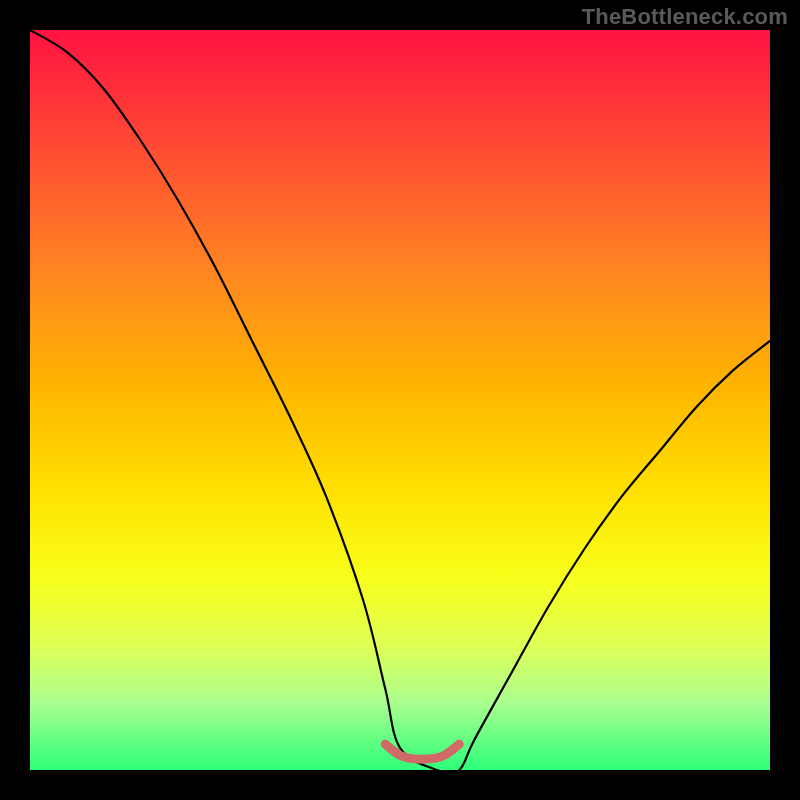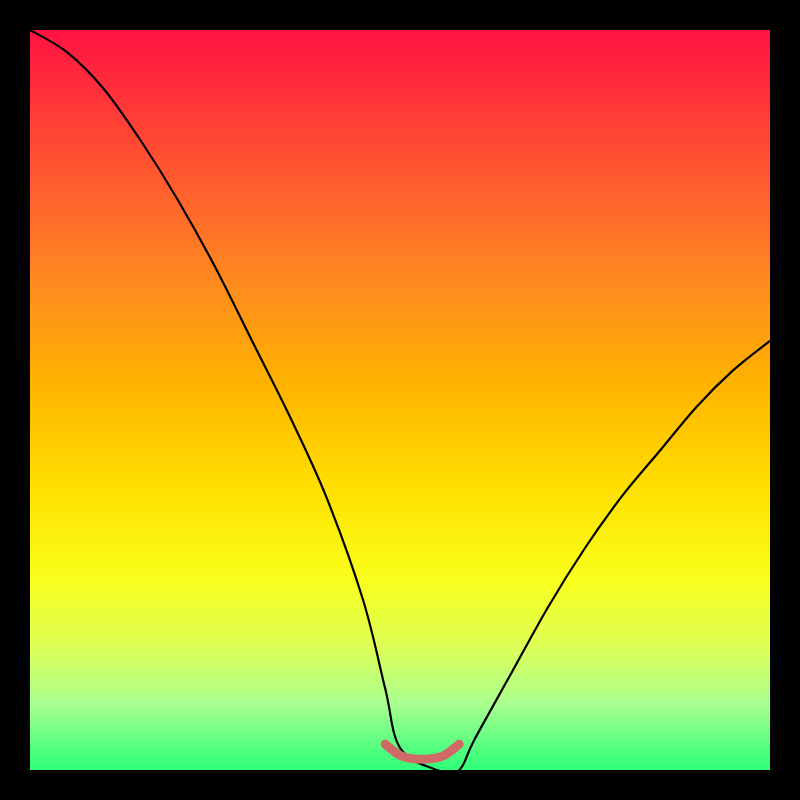--- a/index.html
+++ b/index.html
@@ -56,20 +56,21 @@
     position: absolute;
     inset: 0;
     z-index: 2;
   }
 </style>
 </head>
 <body>
 
 <div class="frame">
 
+  <div class="watermark">TheBottleneck.com</div>
 
   <div class="plot-area">
     <div class="gradient"></div>
 
     <svg class="curve" viewBox="0 0 740 740" preserveAspectRatio="none">
       <path id="curve-path" fill="none" stroke="#000000" stroke-width="2.2" d="M 0 0 C 6.166666666666667 3.7000000000000077, 24.666666666666664 12.33333333333339, 37 22.200000000000045 C 49.333333333333336 32.0666666666667, 61.666666666666664 44.39999999999994, 74 59.19999999999993 C 86.33333333333333 73.99999999999993, 98.66666666666667 92.5, 111 111 C 123.33333333333333 129.5, 135.66666666666666 149.23333333333326, 148 170.19999999999993 C 160.33333333333334 191.1666666666666, 172.66666666666666 213.36666666666662, 185 236.79999999999995 C 197.33333333333334 260.2333333333333, 209.66666666666666 286.1333333333333, 222 310.8 C 234.33333333333334 335.4666666666667, 246.66666666666666 358.90000000000003, 259 384.8 C 271.3333333333333 410.7, 283.6666666666667 435.3666666666667, 296 466.2 C 308.3333333333333 497.0333333333333, 323.1333333333333 537.7333333333332, 333 569.8 C 342.8666666666667 601.8666666666667, 349.0333333333333 633.9333333333334, 355.2 658.6 C 361.3666666666667 683.2666666666667, 361.3666666666667 704.2333333333333, 370 717.8 C 378.6333333333333 731.3666666666666, 397.1333333333334 736.3, 407.00000000000006 740 C 416.86666666666673 743.7, 423.0333333333333 744.9333333333334, 429.2 740 C 435.3666666666667 735.0666666666666, 435.3666666666667 726.4333333333333, 444 710.4 C 452.6333333333333 694.3666666666667, 468.6666666666667 666, 481 643.8 C 493.3333333333333 621.5999999999999, 505.6666666666667 598.1666666666667, 518 577.2 C 530.3333333333334 556.2333333333333, 542.6666666666666 536.5, 555 518 C 567.3333333333334 499.5, 579.6666666666666 482.23333333333335, 592 466.2 C 604.3333333333334 450.16666666666663, 616.6666666666666 436.6, 629 421.8 C 641.3333333333334 407, 653.6666666666666 390.9666666666667, 666 377.40000000000003 C 678.3333333333334 363.83333333333337, 690.6666666666666 351.5, 703 340.4 C 715.3333333333334 329.29999999999995, 733.8333333333334 315.73333333333335, 740 310.8"></path>
       <path id="marker-path" fill="none" stroke="#d06a66" stroke-width="9" stroke-linecap="round" stroke-linejoin="round" d="M 355.2 714.1 C 357.66666666666663 715.95, 365.06666666666666 722.7333333333333, 370 725.2 C 374.93333333333334 727.6666666666667, 379.8666666666667 728.2833333333333, 384.8 728.9 C 389.73333333333335 729.5166666666667, 394.6666666666667 729.5166666666667, 399.6 728.9 C 404.53333333333336 728.2833333333333, 409.4666666666667 727.6666666666667, 414.40000000000003 725.2 C 419.33333333333337 722.7333333333333, 426.73333333333335 715.95, 429.2 714.1"></path>
     </svg>
   </div>
 </div>

